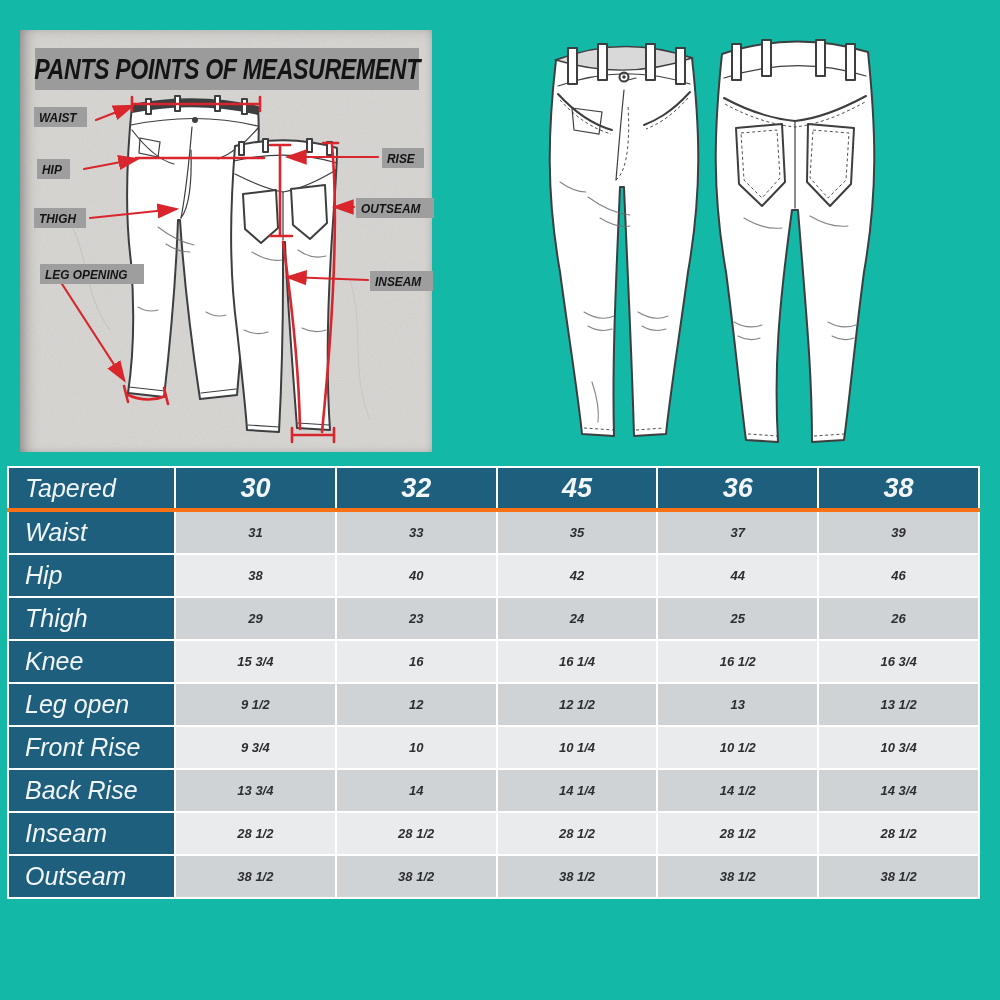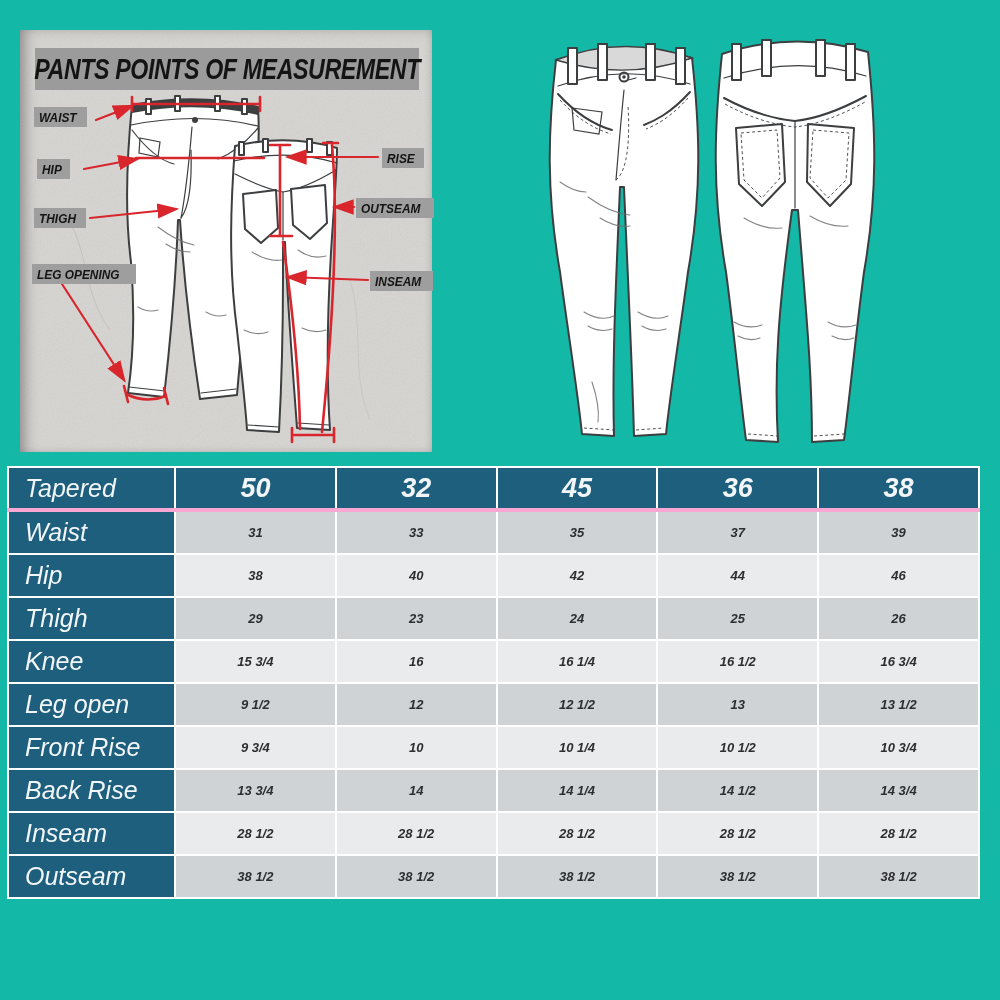--- a/index.html
+++ b/index.html
@@ -32,21 +32,21 @@
   .redfill{fill:var(--annotation-red,#d8262c);}
 
   
   .flats{position:absolute;left:500px;top:20px;width:490px;height:440px;}
 
   
   table.size{position:absolute;left:7px;top:466px;width:973px;border-collapse:collapse;table-layout:fixed;}
   table.size col.c0{width:167px;}
   table.size th,table.size td{border:2px solid #fff;padding:0;}
   table.size thead th{height:40px;background:var(--header-bg,#1d5f7d);color:var(--header-text,#f2f6f8);
-        border-bottom:4px solid #f9a8d4;}
+        border-bottom:4px solid #f97316;}
   table.size thead th.corner{text-align:left;padding-left:16px;font-weight:normal;font-size:25px;}
   table.size thead th.size-h{font-weight:bold;font-size:27px;text-align:center;}
   table.size tbody th{height:41px;background:var(--header-bg,#1d5f7d);color:var(--header-text,#f2f6f8);
         text-align:left;padding-left:16px;font-weight:normal;font-size:25px;}
   table.size tbody td{height:41px;text-align:center;color:var(--cell-text,#2c2e31);
         font-weight:bold;font-size:13px;}
   table.size tr.a td{background:var(--row-a,#d0d3d6);}
   table.size tr.b td{background:var(--row-b,#e9ebed);}
 </style>
 </head>
@@ -137,21 +137,21 @@
         <path class="redthin" marker-end="url(#arr)" d="M348,250 L268,247"></path>
       </g>
     </svg>
 
     <div class="banner">
       <span>PANTS POINTS OF MEASUREMENT</span>
     </div>
     <div class="badge" style="left:14px;top:77px"><span>WAIST</span></div>
     <div class="badge" style="left:17px;top:129px"><span>HIP</span></div>
     <div class="badge" style="left:14px;top:178px"><span>THIGH</span></div>
-    <div class="badge" style="left:12px;top:234px"><span>LEG OPENING</span></div>
+    <div class="badge" style="left:20px;top:234px"><span>LEG OPENING</span></div>
     <div class="badge" style="left:362px;top:118px"><span>RISE</span></div>
     <div class="badge" style="left:336px;top:168px"><span>OUTSEAM</span></div>
     <div class="badge" style="left:350px;top:241px"><span>INSEAM</span></div>
   </div>
 
   <svg class="flats" viewBox="0 0 490 440" xmlns="http://www.w3.org/2000/svg">
 
     <g>
       <path class="skf" stroke-width="2.4" d="M56,40 C48,110 46,172 60,252 C68,312 78,374 82,414 L114,416
                C112,340 116,262 120,167 L124,167 C128,262 132,340 134,416 L166,414
@@ -206,21 +206,21 @@
       <col class="c0">
         <col>
         <col>
         <col>
         <col>
         <col>
     </colgroup>
     <thead>
       <tr id="thead-row">
           <th class="corner">Tapered</th>
-          <th class="size-h">50</th>
+          <th class="size-h">30</th>
           <th class="size-h">32</th>
           <th class="size-h">45</th>
           <th class="size-h">36</th>
           <th class="size-h">38</th>
         </tr>
     </thead>
     <tbody id="tbody">
         <tr class="a">
           <th>Waist</th>
           <td>31</td>

